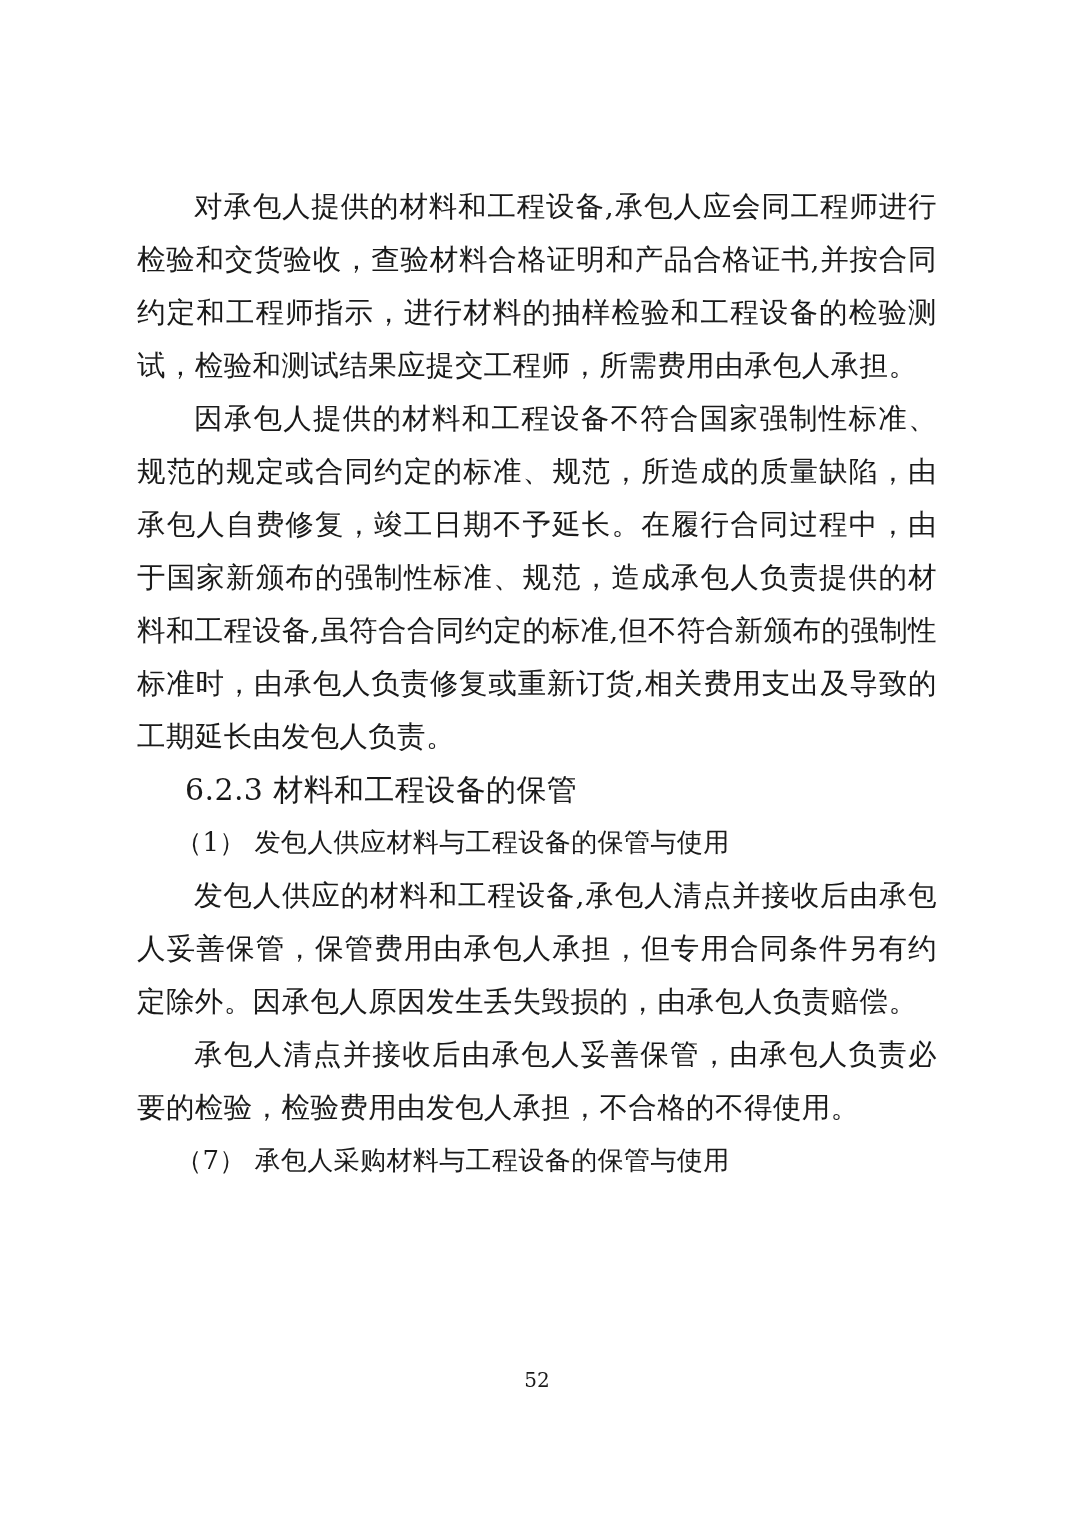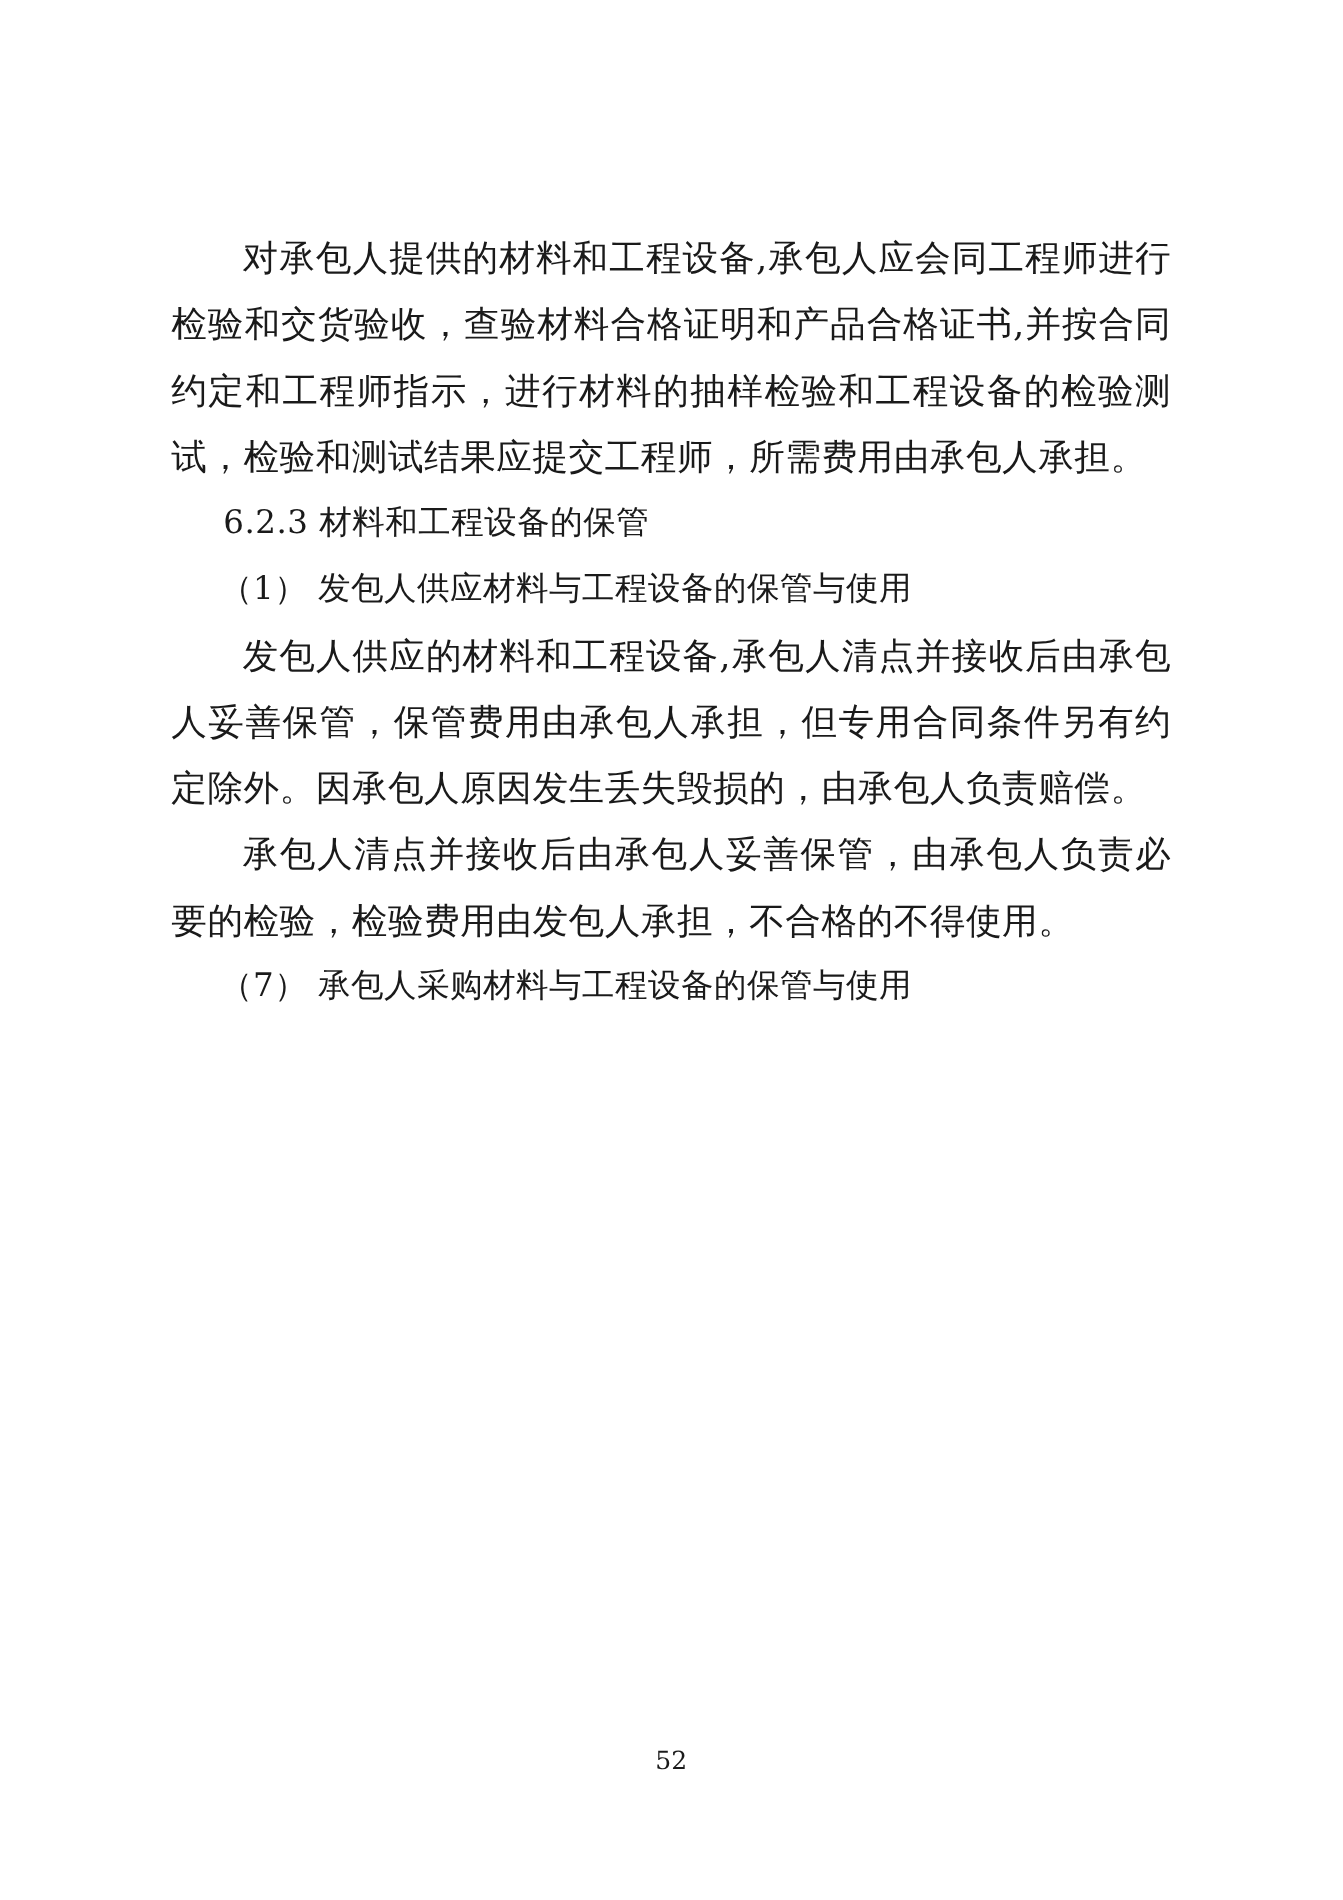--- a/index.html
+++ b/index.html
@@ -29,21 +29,21 @@
     line-height: 53px;
     color: #1a1a1a;
     text-align: justify;
     text-justify: inter-ideograph;
     letter-spacing: 0.4px;
     margin: 0;
     text-indent: 2em;
     font-family: "DejaVu Serif", "Liberation Serif", serif;
   }
   .heading {
-    font-size: 26px;
+    font-size: 30px;
     line-height: 53px;
     color: #1a1a1a;
     margin: 0;
     text-indent: 1.6em;
     letter-spacing: 0.4px;
     font-family: "DejaVu Serif", "Liberation Serif", serif;
   }
   .sub-item {
     font-size: 26px;
     line-height: 53px;
@@ -55,29 +55,29 @@
   }
   .page-number {
     position: absolute;
     left: 0;
     right: 0;
     top: 1368px;
     text-align: center;
     font-size: 20px;
     color: #1a1a1a;
     font-family: "DejaVu Serif", "Liberation Serif", serif;
-    margin-top: 28px;
   }
 </style>
 </head>
 <body>
 
 <div class="page">
   <div class="content">
     <p class="para">对承包人提供的材料和工程设备,承包人应会同工程师进行检验和交货验收，查验材料合格证明和产品合格证书,并按合同约定和工程师指示，进行材料的抽样检验和工程设备的检验测试，检验和测试结果应提交工程师，所需费用由承包人承担。</p>
+    <p class="para">因承包人提供的材料和工程设备不符合国家强制性标准、规范的规定或合同约定的标准、规范，所造成的质量缺陷，由承包人自费修复，竣工日期不予延长。在履行合同过程中，由于国家新颁布的强制性标准、规范，造成承包人负责提供的材料和工程设备,虽符合合同约定的标准,但不符合新颁布的强制性标准时，由承包人负责修复或重新订货,相关费用支出及导致的工期延长由发包人负责。</p>
     <p class="heading">6.2.3 材料和工程设备的保管</p>
     <p class="sub-item">（1） 发包人供应材料与工程设备的保管与使用</p>
     <p class="para">发包人供应的材料和工程设备,承包人清点并接收后由承包人妥善保管，保管费用由承包人承担，但专用合同条件另有约定除外。因承包人原因发生丢失毁损的，由承包人负责赔偿。</p>
     <p class="para">承包人清点并接收后由承包人妥善保管，由承包人负责必要的检验，检验费用由发包人承担，不合格的不得使用。</p>
     <p class="sub-item">（7） 承包人采购材料与工程设备的保管与使用</p>
   </div>
   <div class="page-number">52</div>
 </div>
 
 </body></html>

